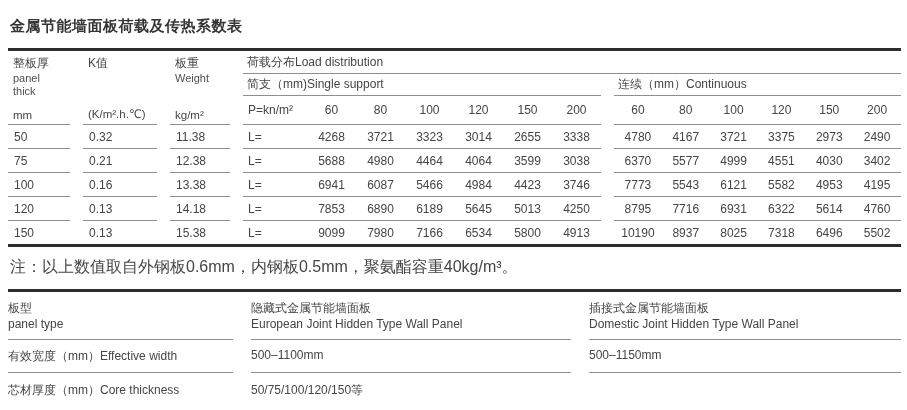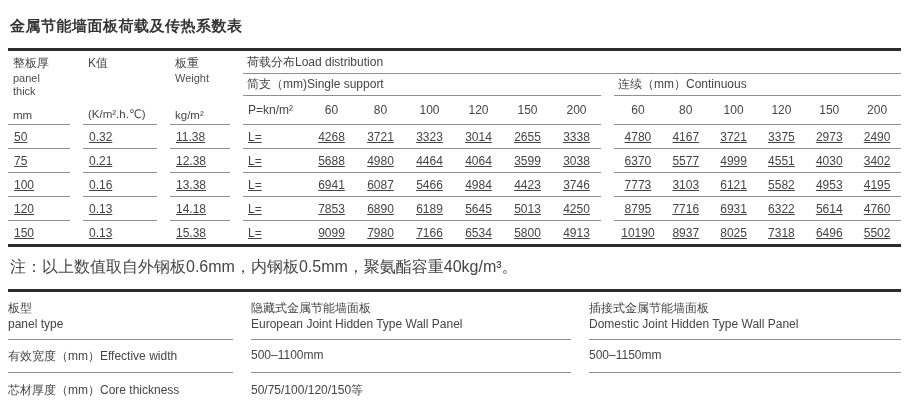--- a/index.html
+++ b/index.html
@@ -35,21 +35,21 @@
   .hstack .unit { margin-top:auto; font-size:11.5px; }
 
   tr.hr-a td.ld { height:22px; padding-left:4px; }
   tr.hr-b td { height:21px; padding-left:4px; }
   tr.hr-c td { height:28px; }
 
   .frow { display:flex; align-items:center; width:100%; }
   .frow .lbl { width:64px; box-sizing:border-box; padding-left:5px; flex:none; }
   .frow .v { flex:1; text-align:center; }
 
-  tr.dr td { height:23px; border-bottom:1px solid #8f8f8f;text-decoration:underline; }
+  tr.dr td { height:23px; border-bottom:1px solid #8f8f8f; }
   tr.dr td.c { padding-left:6px; }
   tr.dr:last-child td { border-bottom:none; }
 
   
   .note {
     font-size:16px; color:#454545; padding:10px 0 11px 2px;
     border-bottom:3px solid #2c2c2c;
   }
 
   
@@ -198,21 +198,21 @@
             <span class="v">6087</span>
             <span class="v">5466</span>
             <span class="v">4984</span>
             <span class="v">4423</span>
             <span class="v">3746</span>
           </div>
         </td>
         <td>
           <div class="frow">
             <span class="v">7773</span>
-            <span class="v">3103</span>
+            <span class="v">5543</span>
             <span class="v">6121</span>
             <span class="v">5582</span>
             <span class="v">4953</span>
             <span class="v">4195</span>
           </div>
         </td>
       </tr>
 
       <tr class="dr">
         <td class="c">120</td>

